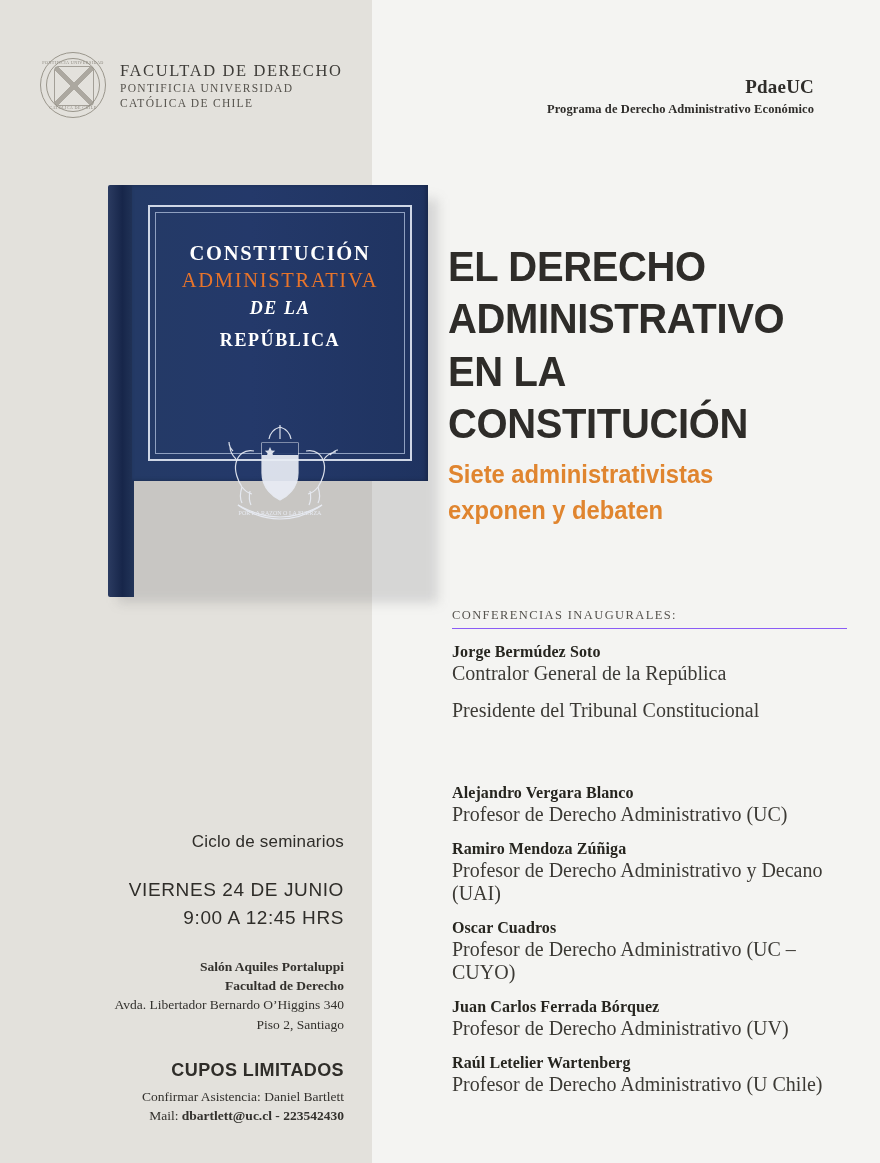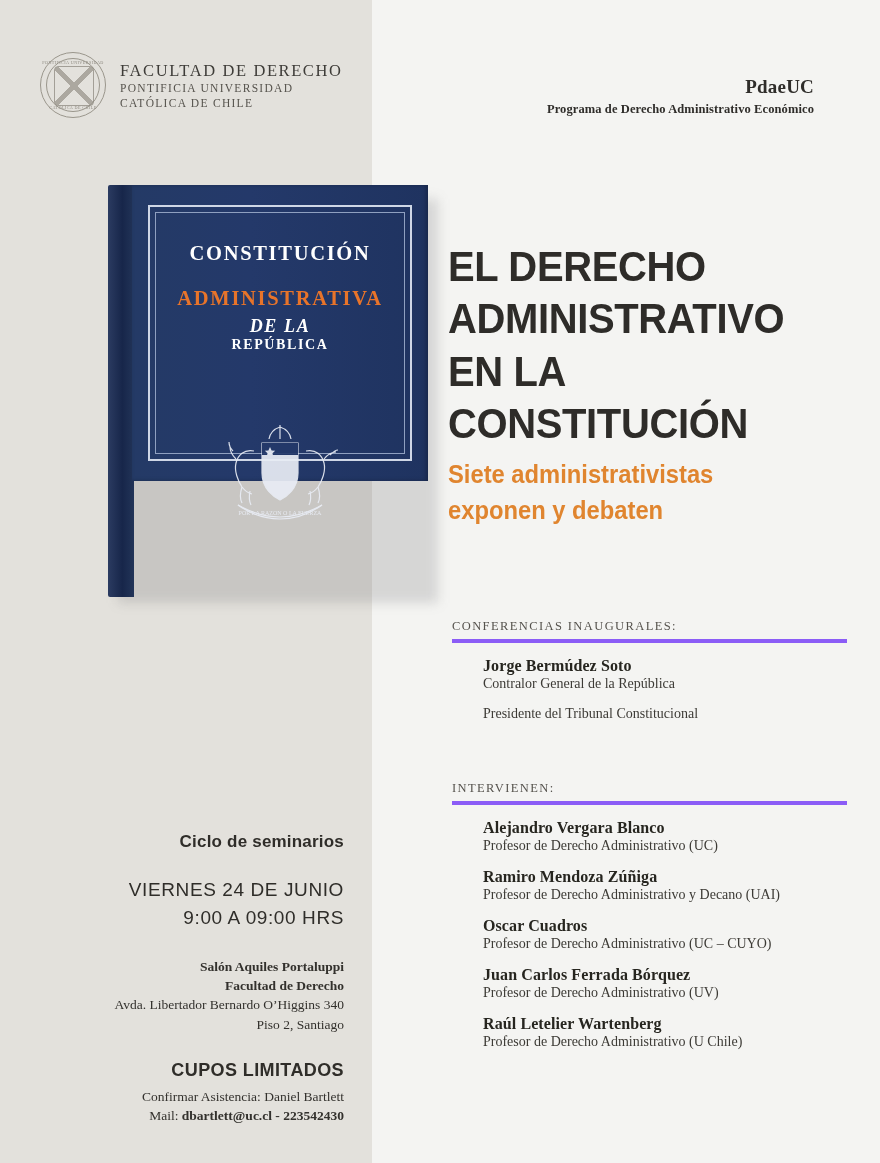--- a/index.html
+++ b/index.html
@@ -185,36 +185,36 @@
     text-align: center;
     color: #fff;
     font-family: "Liberation Serif", serif;
   }
   .book-title .bt1 {
     font-size: 20.5px;
     letter-spacing: 1.7px;
     font-weight: bold;
   }
   .book-title .bt2 {
-    margin-top: 22px;
+    margin-top: 4px;
     font-size: 20.5px;
     letter-spacing: 1.7px;
-    font-weight: bold;
+    font-weight: normal;
     color: #e8742a;
   }
   .book-title .bt3 {
     margin-top: 6px;
     font-size: 18px;
     letter-spacing: 1.6px;
     font-weight: bold;
     font-style: italic;
   }
   .book-title .bt4 {
-    margin-top: 0;
-    font-size: 14px;
+    margin-top: 11px;
+    font-size: 18px;
     letter-spacing: 1.6px;
     font-weight: bold;
   }
   .book-emblem {
     position: absolute;
     left: 50%;
     transform: translateX(-50%);
     top: 222px;
     width: 160px;
     height: 120px;
@@ -247,65 +247,63 @@
     line-height: 1.45;
     transform: scaleX(0.95);
     transform-origin: left top;
   }
   .section-label {
     font-size: 12.5px;
     letter-spacing: 1.4px;
     color: #55524d;
     font-family: "Liberation Serif", serif;
     padding-bottom: 5px;
-    border-bottom: 4px solid #8b5cf6;
+    border-bottom: 1px solid #8b5cf6;
     display: block;
-    margin-top: 11px;
   }
   .speakers {
     position: absolute;
     left: 452px;
     top: 608px;
     width: 395px;
   }
   .speakers2 {
     position: absolute;
     left: 452px;
     top: 770px;
     width: 395px;
   }
   .person {
     margin-top: 14px;
-    margin-left: 31px;
   }
   .person .p-name {
     font-size: 16px;
     font-weight: bold;
     color: #26251f;
     font-family: "Liberation Serif", serif;
     letter-spacing: .1px;
   }
   .person .p-role {
-    font-size: 14px;
+    font-size: 20px;
     color: #3c3a35;
     font-family: "Liberation Serif", serif;
     margin-top: 1px;
   }
   
   .left-info {
     position: absolute;
     left: 0;
     top: 832px;
     width: 344px;
     text-align: right;
     color: #33312d;
   }
   .ciclo {
     font-family: "Liberation Sans Narrow", "Liberation Sans", sans-serif;
-    font-weight: bold;
+    font-weight: normal;
     font-size: 17px;
     color: #2f2d29;
     letter-spacing: .2px;
   }
   .fecha {
     margin-top: 24px;
     font-family: "Liberation Sans Narrow", "Liberation Sans", sans-serif;
     font-weight: normal;
     font-size: 19px;
     letter-spacing: .6px;
@@ -412,21 +410,20 @@
     <div class="person">
       <div class="p-name">Jorge Bermúdez Soto</div>
       <div class="p-role">Contralor General de la República</div>
     </div>
     <div class="person">
       <div class="p-role">Presidente del Tribunal Constitucional</div>
     </div>
   </div>
 
   <div class="speakers2">
-    <span class="section-label">INTERVIENEN:</span>
     <div class="person">
       <div class="p-name">Alejandro Vergara Blanco</div>
       <div class="p-role">Profesor de Derecho Administrativo (UC)</div>
     </div>
     <div class="person">
       <div class="p-name">Ramiro Mendoza Zúñiga</div>
       <div class="p-role">Profesor de Derecho Administrativo y Decano (UAI)</div>
     </div>
     <div class="person">
       <div class="p-name">Oscar Cuadros</div>
@@ -439,21 +436,21 @@
     <div class="person">
       <div class="p-name">Raúl Letelier Wartenberg</div>
       <div class="p-role">Profesor de Derecho Administrativo (U Chile)</div>
     </div>
   </div>
 
   <div class="left-info">
     <div class="ciclo">Ciclo de seminarios</div>
     <div class="fecha">
       <div>VIERNES 24 DE JUNIO</div>
-      <div>9:00 A 09:00 HRS</div>
+      <div>9:00 A 12:45 HRS</div>
     </div>
     <div class="lugar">
       <div class="b">Salón Aquiles Portaluppi</div>
       <div class="b">Facultad de Derecho</div>
       <div>Avda. Libertador Bernardo O’Higgins 340</div>
       <div>Piso 2, Santiago</div>
     </div>
     <div class="cupos">CUPOS LIMITADOS</div>
     <div class="contacto">
       <div>Confirmar Asistencia: Daniel Bartlett</div>

